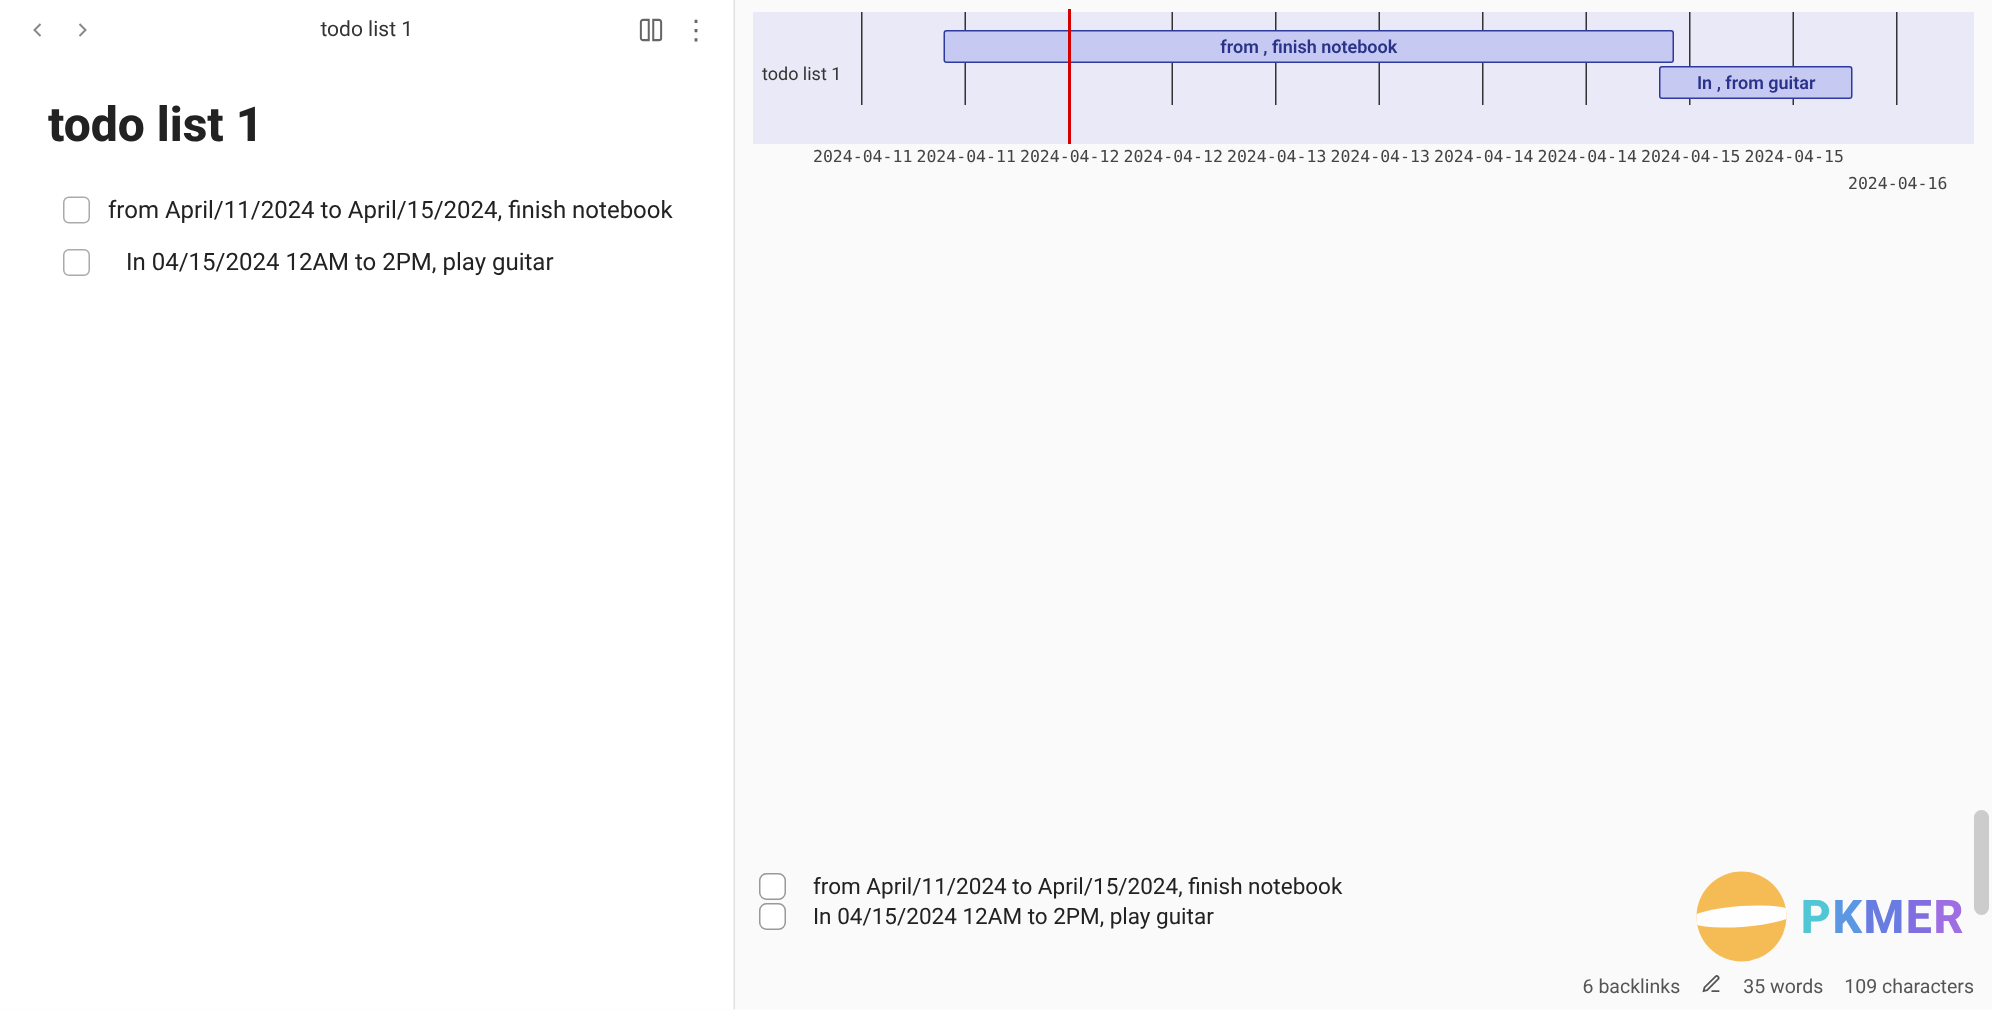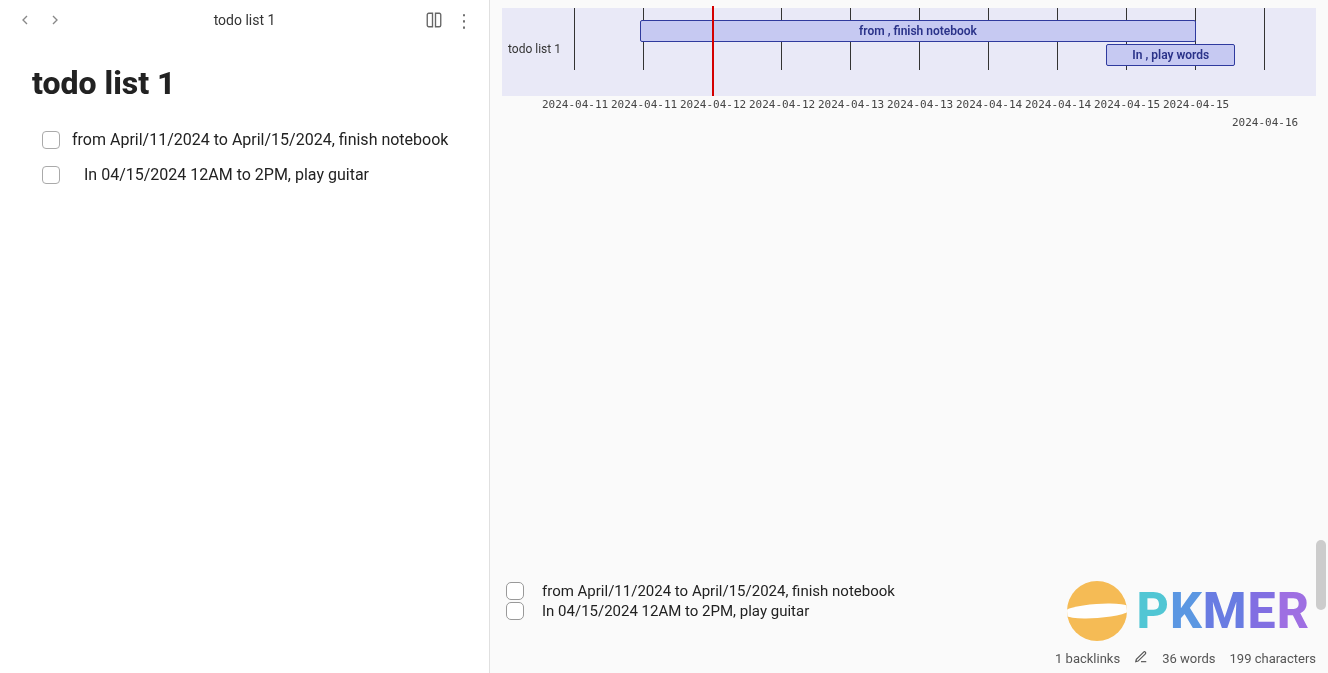--- a/index.html
+++ b/index.html
@@ -31,21 +31,21 @@
 .bottom-tasks { position:absolute; bottom:52px; left:16px; right:16px;}
 .bt-row { display:flex; align-items:center; gap:18px; font-size:15px; padding:1px 0;}
 .bt-check { width:18px; height:18px; border:1.8px solid #999; border-radius:5px; cursor:pointer; background:#fff;}
 .refresh-bar { position:absolute; bottom:8px; left:0; right:0; display:flex; justify-content:center;}
 .refresh-btn { padding:6px 14px; font-size:13px; border:1px solid #ccc; background:#fff; border-radius:5px; cursor:pointer;}
 .status-bar { position:absolute; bottom:6px; right:12px; display:flex; align-items:center; gap:14px; font-size:13px; color:#555;}
 .pencil-icon svg{width:14px;height:14px;stroke:currentColor;fill:none;stroke-width:2;}
 .watermark { position:absolute; right:18px; bottom:32px; display:flex; align-items:center; gap:10px; opacity:0.9;}
 .wm-logo { width:60px; height:60px; border-radius:50%; background: #f5b544; position:relative; overflow:hidden;}
 .wm-logo::after{content:"";position:absolute;top:50%;left:-5px;right:-5px;height:14px;background:#fff;transform:translateY(-50%) rotate(-4deg);border-radius:50%;}
-.wm-text { font-size:50px; font-weight:800; letter-spacing:1px;}
+.wm-text { font-size:31px; font-weight:800; letter-spacing:1px;}
 .wm-text span:nth-child(1){color:#3fc1d0;}
 .wm-text span:nth-child(2){color:#4a8de0;}
 .wm-text span:nth-child(3){color:#5a6fe0;}
 .wm-text span:nth-child(4){color:#7560e0;}
 .wm-text span:nth-child(5){color:#9560e0;}
 .scroll-indicator{position:absolute;right:2px;top:540px;width:10px;height:70px;background:#ccc;border-radius:5px;}
 </style>
 </head>
 <body>
 
@@ -94,22 +94,22 @@
           <div class="gantt-tick" style="left: 207px;"></div>
           <div class="gantt-tick" style="left: 276px;"></div>
           <div class="gantt-tick" style="left: 345px;"></div>
           <div class="gantt-tick" style="left: 414px;"></div>
           <div class="gantt-tick" style="left: 483px;"></div>
           <div class="gantt-tick" style="left: 552px;"></div>
           <div class="gantt-tick" style="left: 621px;"></div>
           <div class="gantt-tick" style="left: 690px;"></div>
         </div>
       <div id="gantt-bars">
-          <div class="gantt-bar" style="left: 138px; width: 556px; top: 12px;">from , finish notebook</div>
-          <div class="gantt-bar" style="left: 604.2px; width: 129.2px; top: 36px;">In , play words</div>
+          <div class="gantt-bar" style="left: 127px; width: 487px; top: 12px;">from , finish notebook</div>
+          <div class="gantt-bar" style="left: 604.2px; width: 129.2px; top: 36px;">In , from guitar</div>
         </div>
       <div class="playhead" id="playhead" style="left: 210px;"></div>
       <div class="gantt-dates" id="gantt-dates">
           <div class="gantt-date" style="left: 0px;">2024-04-11</div>
           <div class="gantt-date" style="left: 69px;">2024-04-11</div>
           <div class="gantt-date" style="left: 138px;">2024-04-12</div>
           <div class="gantt-date" style="left: 207px;">2024-04-12</div>
           <div class="gantt-date" style="left: 276px;">2024-04-13</div>
           <div class="gantt-date" style="left: 345px;">2024-04-13</div>
           <div class="gantt-date" style="left: 414px;">2024-04-14</div>
@@ -135,25 +135,25 @@
 
   <div class="watermark">
     <div class="wm-logo"></div>
     <div class="wm-text">
       <span>P</span><span>K</span><span>M</span><span>E</span><span>R</span>
     </div>
   </div>
 
 
   <div class="status-bar">
-    <span>1 backlinks</span>
+    <span>6 backlinks</span>
     <span class="pencil-icon">
       <svg viewBox="0 0 24 24">
           <path d="M12 20h9"></path>
           <path d="M16.5 3.5a2.12 2.12 0 0 1 3 3L7 19l-4 1 1-4 12.5-12.5z"></path>
         </svg>
     </span>
-    <span>36 words</span>
-    <span>199 characters</span>
+    <span>35 words</span>
+    <span>109 characters</span>
   </div>
 
   <div class="scroll-indicator"></div>
 </div>
 
 </body></html>

